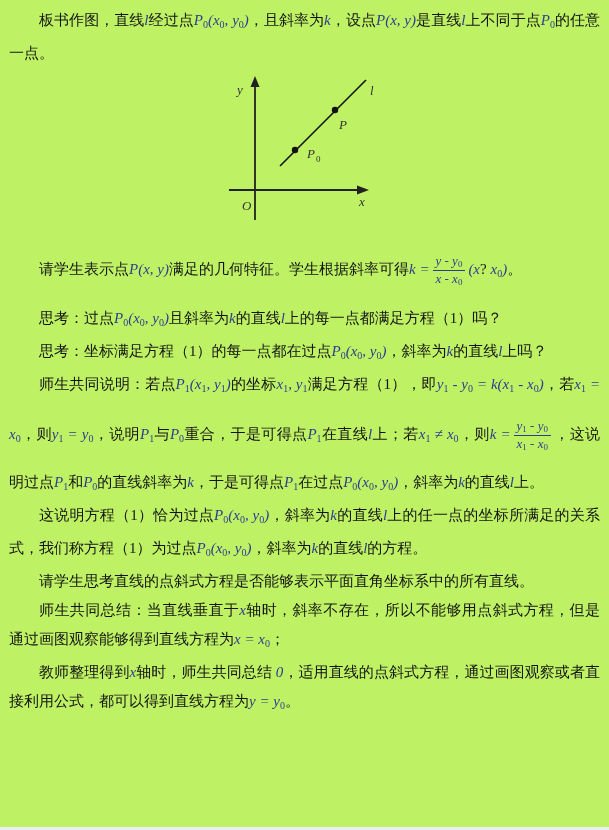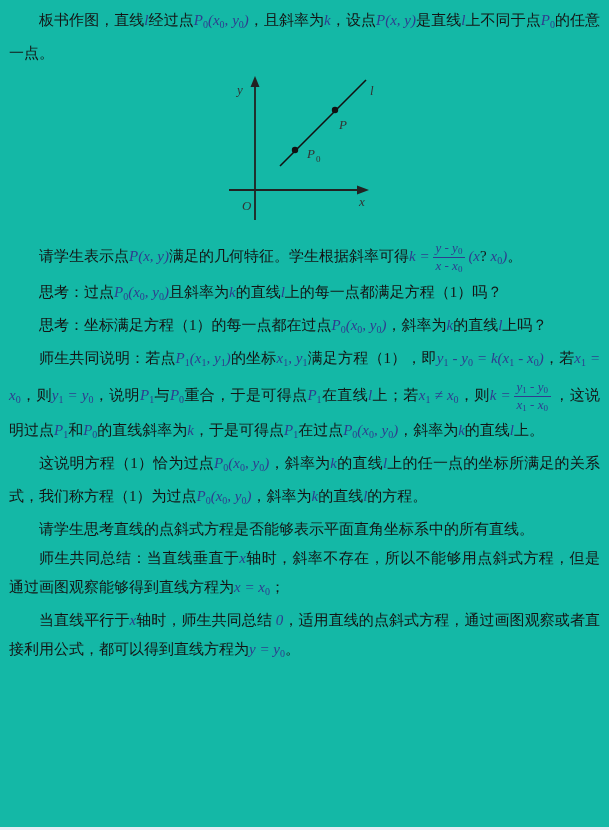--- a/index.html
+++ b/index.html
@@ -1,26 +1,26 @@
 <!DOCTYPE html>
 <html><head>
 <meta charset="utf-8">
 <style>
   html,body{margin:0;padding:0;background:#fff;}
   .page{
     width:609px;height:830px;box-sizing:border-box;position:relative;overflow:hidden;
-    background:#14b8a6;padding:6px 9px 0 9px;
+    background:#bef264;padding:6px 9px 0 9px;
     font-family:"Liberation Serif","DejaVu Serif",serif;
     font-size:15px;color:#141414;
   }
   .para{margin:0;text-indent:2em;line-height:29px;text-align:justify;}
   .mi{font-style:italic;color:#2f3c8f;font-family:"Liberation Serif","DejaVu Serif",serif;}
   .ms{font-size:10px;color:#2f3c8f;vertical-align:-3px;}
   .frac{display:inline-block;vertical-align:middle;text-align:right;line-height:1.15;
-        margin:3px 3px;color:#2f3c8f;font-size:13px;text-indent:0;}
+        margin:16px 3px;color:#2f3c8f;font-size:13px;text-indent:0;}
   .frac .num{display:block;padding:0 3px 1px 3px;border-bottom:1px solid #2f3c8f;}
   .frac .den{display:block;padding:1px 3px 0 3px;}
   .frac .ms{font-size:9px;vertical-align:-2px;}
   .figure-wrap{margin:4px 0 14px 218px;width:232px;}
   .figure-wrap svg{display:block;}
   .svg-label{font-family:"Liberation Serif","DejaVu Serif",serif;font-style:italic;
              font-size:13px;fill:#333;}
   .svg-label-sub{font-family:"Liberation Serif","DejaVu Serif",serif;font-size:9px;fill:#333;}
   .bottom-rule{position:absolute;left:0;bottom:0;width:100%;height:3px;background:#e7eef5;}
 </style>
@@ -58,17 +58,17 @@
   </div>
 
   <div>
       <p class="para"><span>请学生表示点</span><span class="mi">P(x, y)</span><span>满足的几何特征。学生根据斜率可得</span><span class="mi">k =</span><span class="frac"><span class="num"><span class="mi">y - y</span><span class="ms">0</span></span><span class="den"><span class="mi">x - x</span><span class="ms">0</span></span></span><span class="mi">(x</span><span>?  </span><span class="mi">x</span><span class="ms">0</span><span class="mi">)</span><span>。</span></p>
       <p class="para"><span>思考：过点</span><span class="mi">P</span><span class="ms">0</span><span class="mi">(x</span><span class="ms">0</span><span class="mi">, y</span><span class="ms">0</span><span class="mi">)</span><span>且斜率为</span><span class="mi">k</span><span>的直线</span><span class="mi">l</span><span>上的每一点都满足方程（1）吗？</span></p>
       <p class="para"><span>思考：坐标满足方程（1）的每一点都在过点</span><span class="mi">P</span><span class="ms">0</span><span class="mi">(x</span><span class="ms">0</span><span class="mi">, y</span><span class="ms">0</span><span class="mi">)</span><span>，斜率为</span><span class="mi">k</span><span>的直线</span><span class="mi">l</span><span>上吗？</span></p>
       <p class="para"><span>师生共同说明：若点</span><span class="mi">P</span><span class="ms">1</span><span class="mi">(x</span><span class="ms">1</span><span class="mi">, y</span><span class="ms">1</span><span class="mi">)</span><span>的坐标</span><span class="mi">x</span><span class="ms">1</span><span class="mi">, y</span><span class="ms">1</span><span>满足方程（1），即</span><span class="mi">y</span><span class="ms">1</span><span class="mi"> - y</span><span class="ms">0</span><span class="mi"> = k(x</span><span class="ms">1</span><span class="mi"> - x</span><span class="ms">0</span><span class="mi">)</span><span>，若</span><span class="mi">x</span><span class="ms">1</span><span class="mi"> = x</span><span class="ms">0</span><span>，则</span><span class="mi">y</span><span class="ms">1</span><span class="mi"> = y</span><span class="ms">0</span><span>，说明</span><span class="mi">P</span><span class="ms">1</span><span>与</span><span class="mi">P</span><span class="ms">0</span><span>重合，于是可得点</span><span class="mi">P</span><span class="ms">1</span><span>在直线</span><span class="mi">l</span><span>上；若</span><span class="mi">x</span><span class="ms">1</span><span class="mi"> ≠ x</span><span class="ms">0</span><span>，则</span><span class="mi">k =</span><span class="frac"><span class="num"><span class="mi">y</span><span class="ms">1</span><span class="mi"> - y</span><span class="ms">0</span></span><span class="den"><span class="mi">x</span><span class="ms">1</span><span class="mi"> - x</span><span class="ms">0</span></span></span><span>，这说明过点</span><span class="mi">P</span><span class="ms">1</span><span>和</span><span class="mi">P</span><span class="ms">0</span><span>的直线斜率为</span><span class="mi">k</span><span>，于是可得点</span><span class="mi">P</span><span class="ms">1</span><span>在过点</span><span class="mi">P</span><span class="ms">0</span><span class="mi">(x</span><span class="ms">0</span><span class="mi">, y</span><span class="ms">0</span><span class="mi">)</span><span>，斜率为</span><span class="mi">k</span><span>的直线</span><span class="mi">l</span><span>上。</span></p>
       <p class="para"><span>这说明方程（1）恰为过点</span><span class="mi">P</span><span class="ms">0</span><span class="mi">(x</span><span class="ms">0</span><span class="mi">, y</span><span class="ms">0</span><span class="mi">)</span><span>，斜率为</span><span class="mi">k</span><span>的直线</span><span class="mi">l</span><span>上的任一点的坐标所满足的关系式，我们称方程（1）为过点</span><span class="mi">P</span><span class="ms">0</span><span class="mi">(x</span><span class="ms">0</span><span class="mi">, y</span><span class="ms">0</span><span class="mi">)</span><span>，斜率为</span><span class="mi">k</span><span>的直线</span><span class="mi">l</span><span>的方程。</span></p>
       <p class="para"><span>请学生思考直线的点斜式方程是否能够表示平面直角坐标系中的所有直线。</span></p>
       <p class="para"><span>师生共同总结：当直线垂直于</span><span class="mi">x</span><span>轴时，斜率不存在，所以不能够用点斜式方程，但是通过画图观察能够得到直线方程为</span><span class="mi">x = x</span><span class="ms">0</span><span>；</span></p>
-      <p class="para"><span>当直线平行于</span><span class="mi">x</span><span>轴时，师生共同总结</span><span class="mi"> 0</span><span>，适用直线的点斜式方程，通过画图观察或者直接利用公式，都可以得到直线方程为</span><span class="mi">y = y</span><span class="ms">0</span><span>。</span></p>
+      <p class="para"><span>教师整理得到</span><span class="mi">x</span><span>轴时，师生共同总结</span><span class="mi"> 0</span><span>，适用直线的点斜式方程，通过画图观察或者直接利用公式，都可以得到直线方程为</span><span class="mi">y = y</span><span class="ms">0</span><span>。</span></p>
     </div>
 
   <div class="bottom-rule"></div>
 </div>
 
 </body></html>

